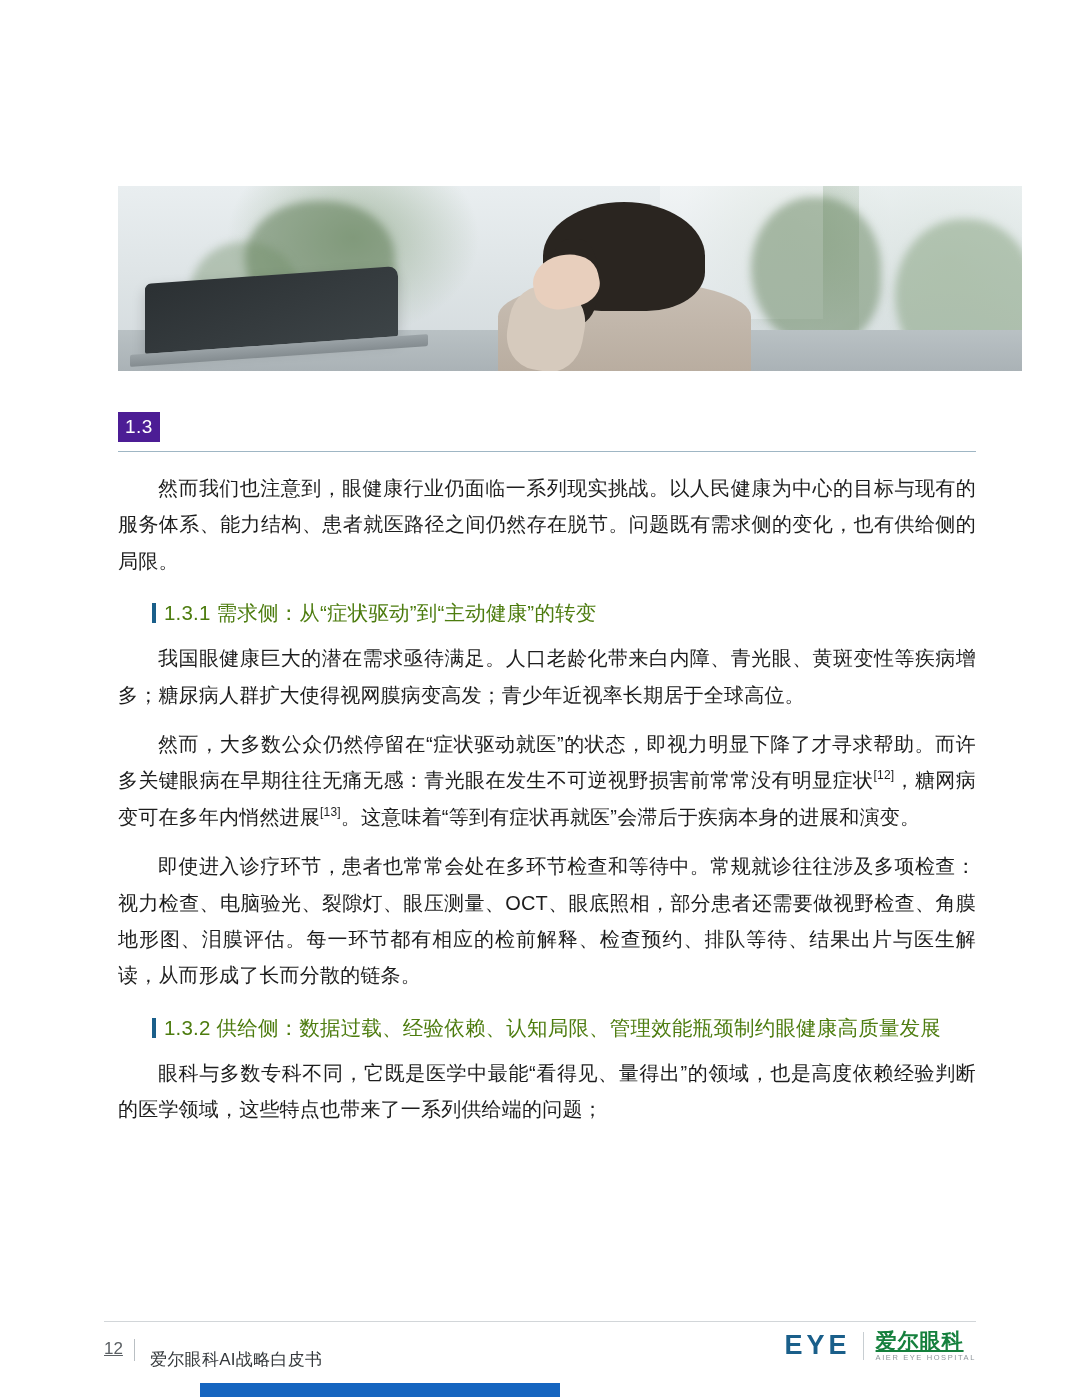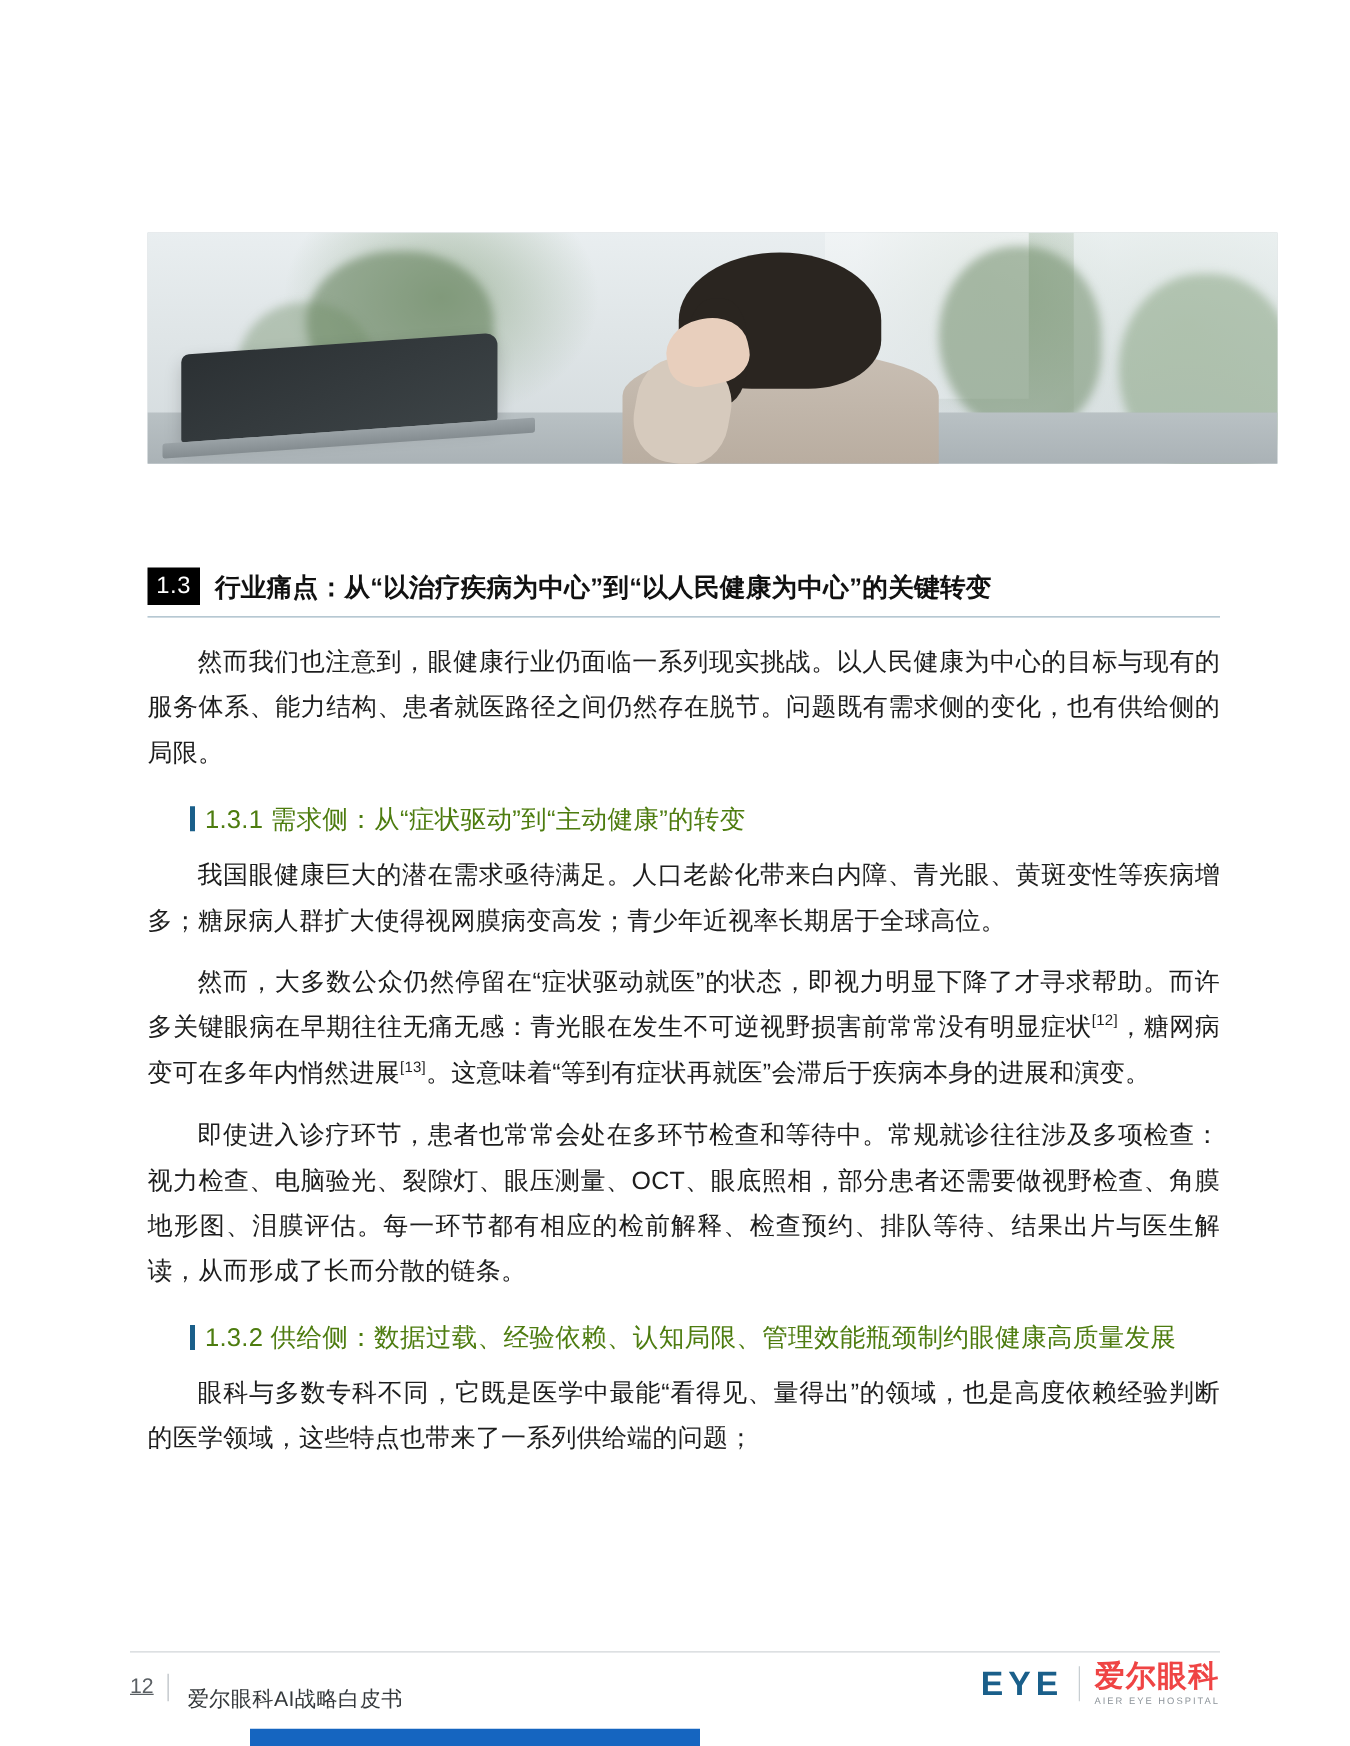--- a/index.html
+++ b/index.html
@@ -154,28 +154,27 @@
 
   .h2-row {
     display: flex;
     align-items: flex-end;
     gap: 12px;
     border-bottom: 1.5px solid #9fb6c4;
     padding-bottom: 9px;
     margin-bottom: 18px;
   }
   .h2-num {
-    background: #000000;
+    background: #4c1d95;
     color: #ffffff;
     font-size: 19px;
     line-height: 1;
     padding: 5px 7px 6px 7px;
     letter-spacing: .5px;
     flex: 0 0 auto;
-    margin-top: 42px;
   }
   .h2-text {
     font-size: 20.5px;
     font-weight: bold;
     color: #111111;
     line-height: 1.2;
     letter-spacing: .2px;
   }
 
   p.para {
@@ -272,25 +271,26 @@
   }
   .brand-divider {
     width: 1px;
     height: 28px;
     background: #c8ced2;
   }
   .brand-cn {
     line-height: 1.1;
   }
   .brand-cn .cn-main {
-    font-size: 24px;
+    font-size: 21px;
     font-weight: bold;
-    color: #ef4444;
+    color: #15803d;
     letter-spacing: 1px;
     display: block;
+    text-decoration: underline;
   }
   .brand-cn .cn-sub {
     font-size: 7.5px;
     color: #8d949a;
     letter-spacing: 1.6px;
     display: block;
     margin-top: 2px;
   }
   .bottom-bars {
     position: absolute;
@@ -325,21 +325,20 @@
       <div class="hero-hair"></div>
       <div class="hero-arm"></div>
       <div class="hero-hand"></div>
     </div>
   </div>
 
   <div class="content">
 
     <div class="h2-row">
       <span class="h2-num">1.3</span>
-      <span class="h2-text">行业痛点：从“以治疗疾病为中心”到“以人民健康为中心”的关键转变</span>
     </div>
 
     <p class="para">然而我们也注意到，眼健康行业仍面临一系列现实挑战。以人民健康为中心的目标与现有的服务体系、能力结构、患者就医路径之间仍然存在脱节。问题既有需求侧的变化，也有供给侧的局限。</p>
 
     <div class="h3-row">
       <span class="h3-bar"></span>
       <span class="h3-text">1.3.1 需求侧：从“症状驱动”到“主动健康”的转变</span>
     </div>
 
     <p class="para">我国眼健康巨大的潜在需求亟待满足。人口老龄化带来白内障、青光眼、黄斑变性等疾病增多；糖尿病人群扩大使得视网膜病变高发；青少年近视率长期居于全球高位。</p>

